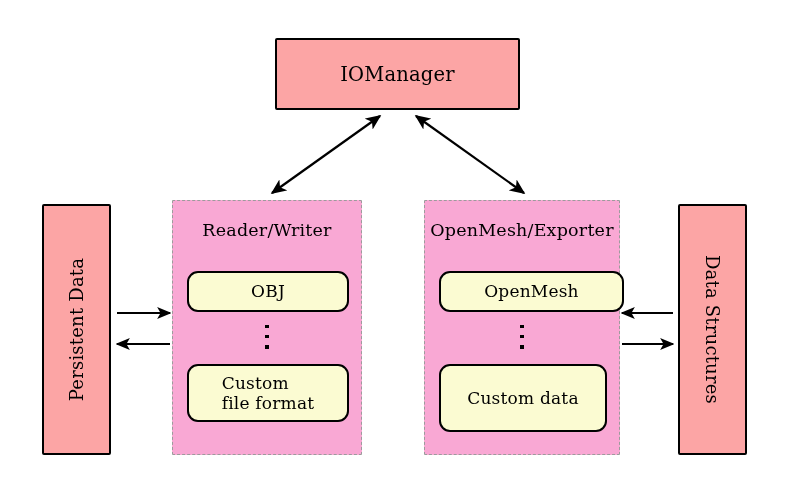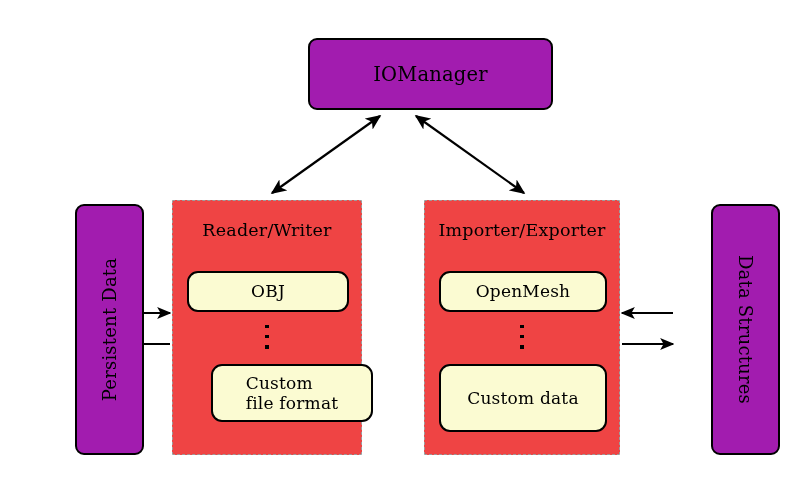--- a/index.html
+++ b/index.html
@@ -24,27 +24,26 @@
     top: 0;
     width: 800px;
     height: 489px;
   }
 
   
   .solid-box {
     position: absolute;
     box-sizing: border-box;
     border: 2.6px solid #000000;
-    border-radius: 9px;
-    background: #a21caf;
+    border-radius: 2px;
+    background: #fca5a5;
     display: flex;
     align-items: center;
     justify-content: center;
     text-align: center;
-    margin-left: 33px;
   }
 
   
   #iomanager-box {
     left: 275px;
     top: 38px;
     width: 245px;
     height: 72px;
   }
   #iomanager-box .boxlabel {
@@ -68,21 +67,21 @@
     color: #000;
     letter-spacing: 0.2px;
   }
   .vlabel.up   { transform: rotate(-90deg); }
   .vlabel.down { transform: rotate(90deg); }
 
   
   .group-box {
     position: absolute;
     box-sizing: border-box;
-    background: #ef4444;
+    background: #f9a8d4;
     border: 1.6px dashed #9c9c9c;
     border-radius: 1px;
     top: 200px;
     height: 255px;
   }
   #reader-writer-group  { left: 172px; width: 190px; }
   #importer-exporter-group { left: 424px; width: 196px; }
 
   .group-title {
     position: absolute;
@@ -112,25 +111,25 @@
     font-size: 17px;
     color: #000;
     letter-spacing: 0.2px;
   }
 
   
   #obj-box {
     left: 14px; top: 70px; width: 162px; height: 41px;
   }
   #custom-file-format-box {
-    left: 14px; top: 163px; width: 162px; height: 58px; margin-left: 24px;
+    left: 14px; top: 163px; width: 162px; height: 58px;
   }
   
   #openmesh-box {
-    left: 14px; top: 70px; width: 168px; height: 41px;
+    left: 14px; top: 70px; width: 185px; height: 41px;
   }
   #custom-data-structure-box {
     left: 14px; top: 163px; width: 168px; height: 68px;
   }
 
   
   .vdots {
     position: absolute;
     top: 124px;
     width: 100%;
@@ -205,21 +204,21 @@
 
     <div class="inner-box" id="custom-file-format-box">
       <span class="boxlabel">
         <span>Custom</span><br>
         <span>file format</span>
       </span>
     </div>
   </div>
 
   <div class="group-box" id="importer-exporter-group">
-    <div class="group-title">Importer/Exporter</div>
+    <div class="group-title">OpenMesh/Exporter</div>
 
     <div class="inner-box" id="openmesh-box">
       <span class="boxlabel">OpenMesh</span>
     </div>
 
     <div class="vdots">
       <span></span>
         <span></span>
         <span></span>
     </div>

